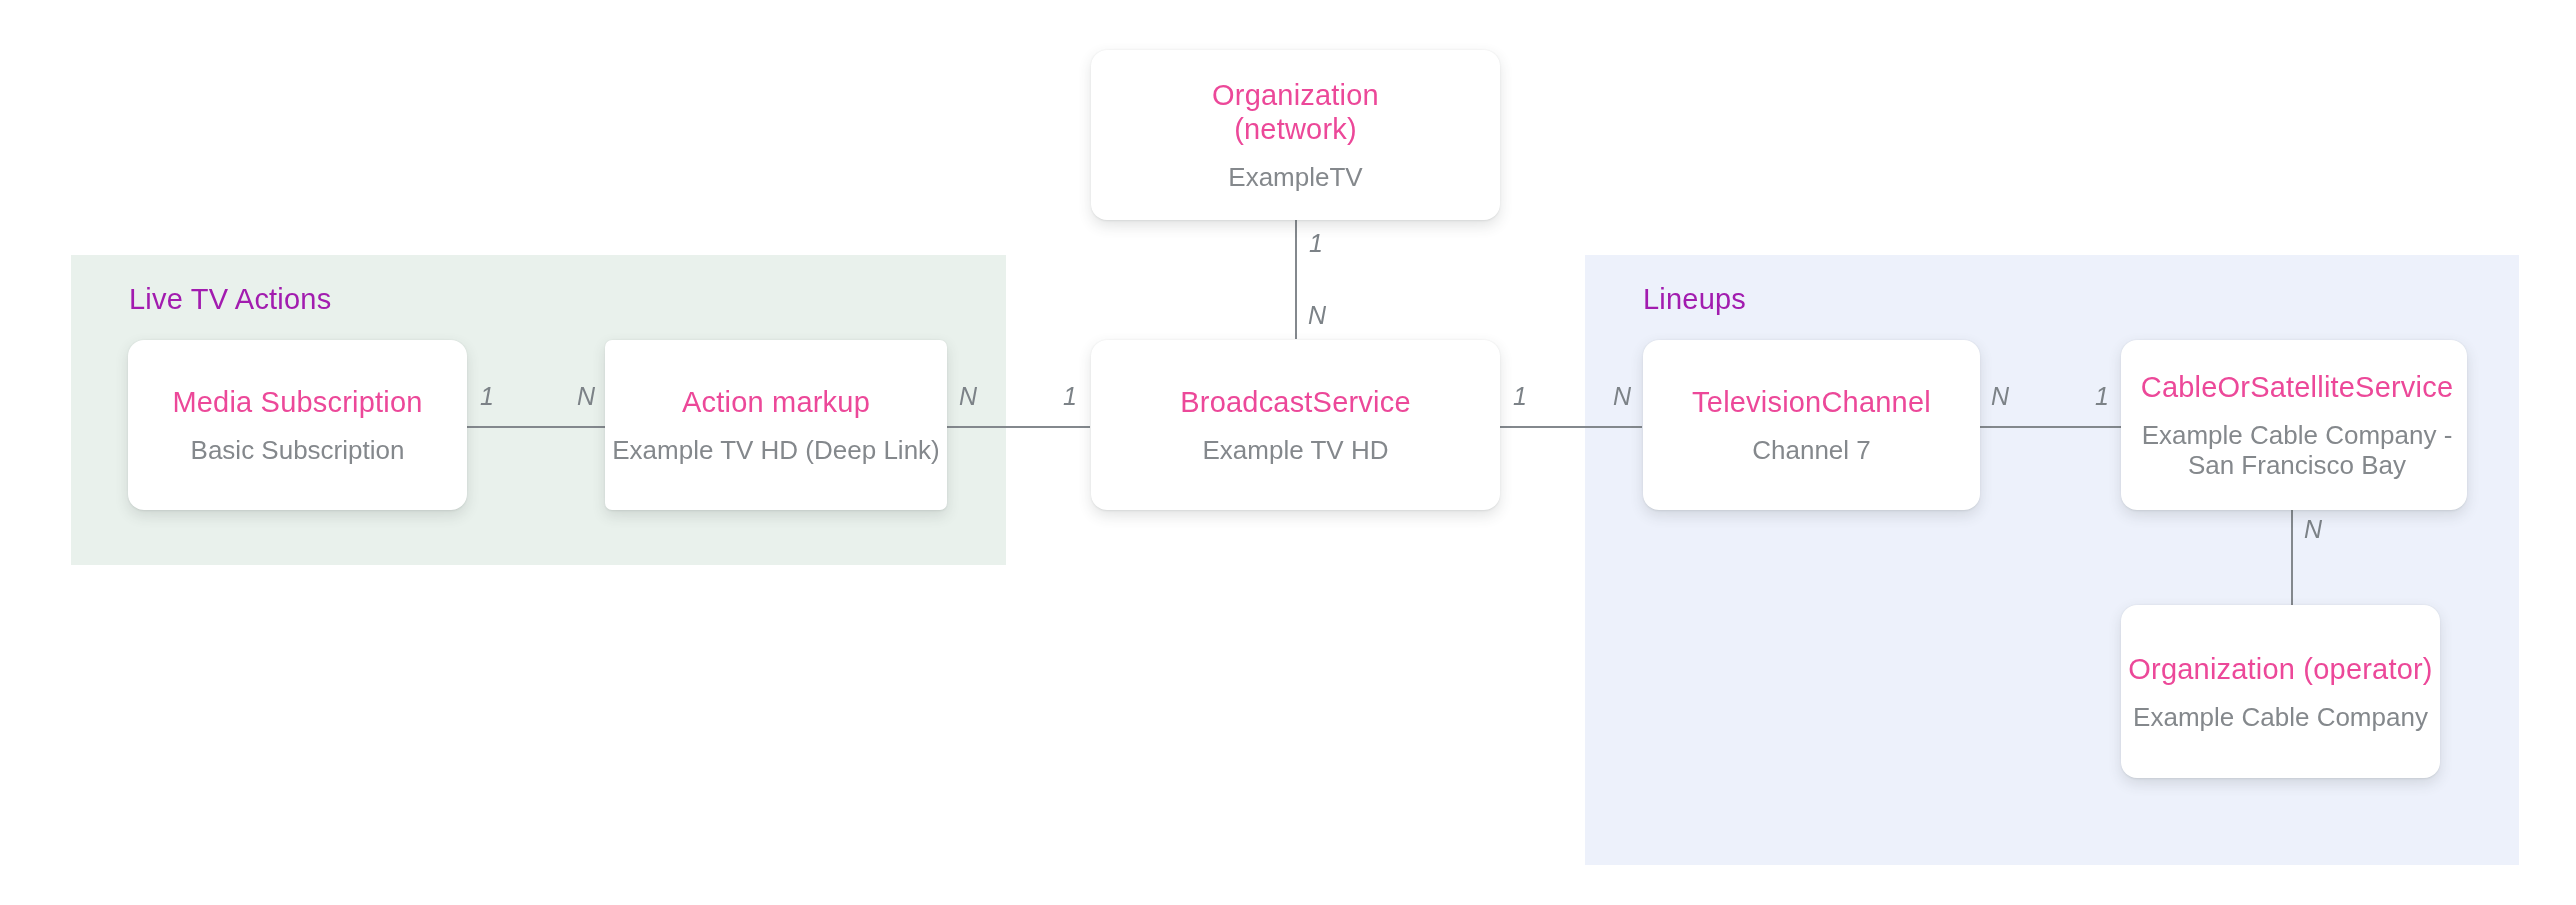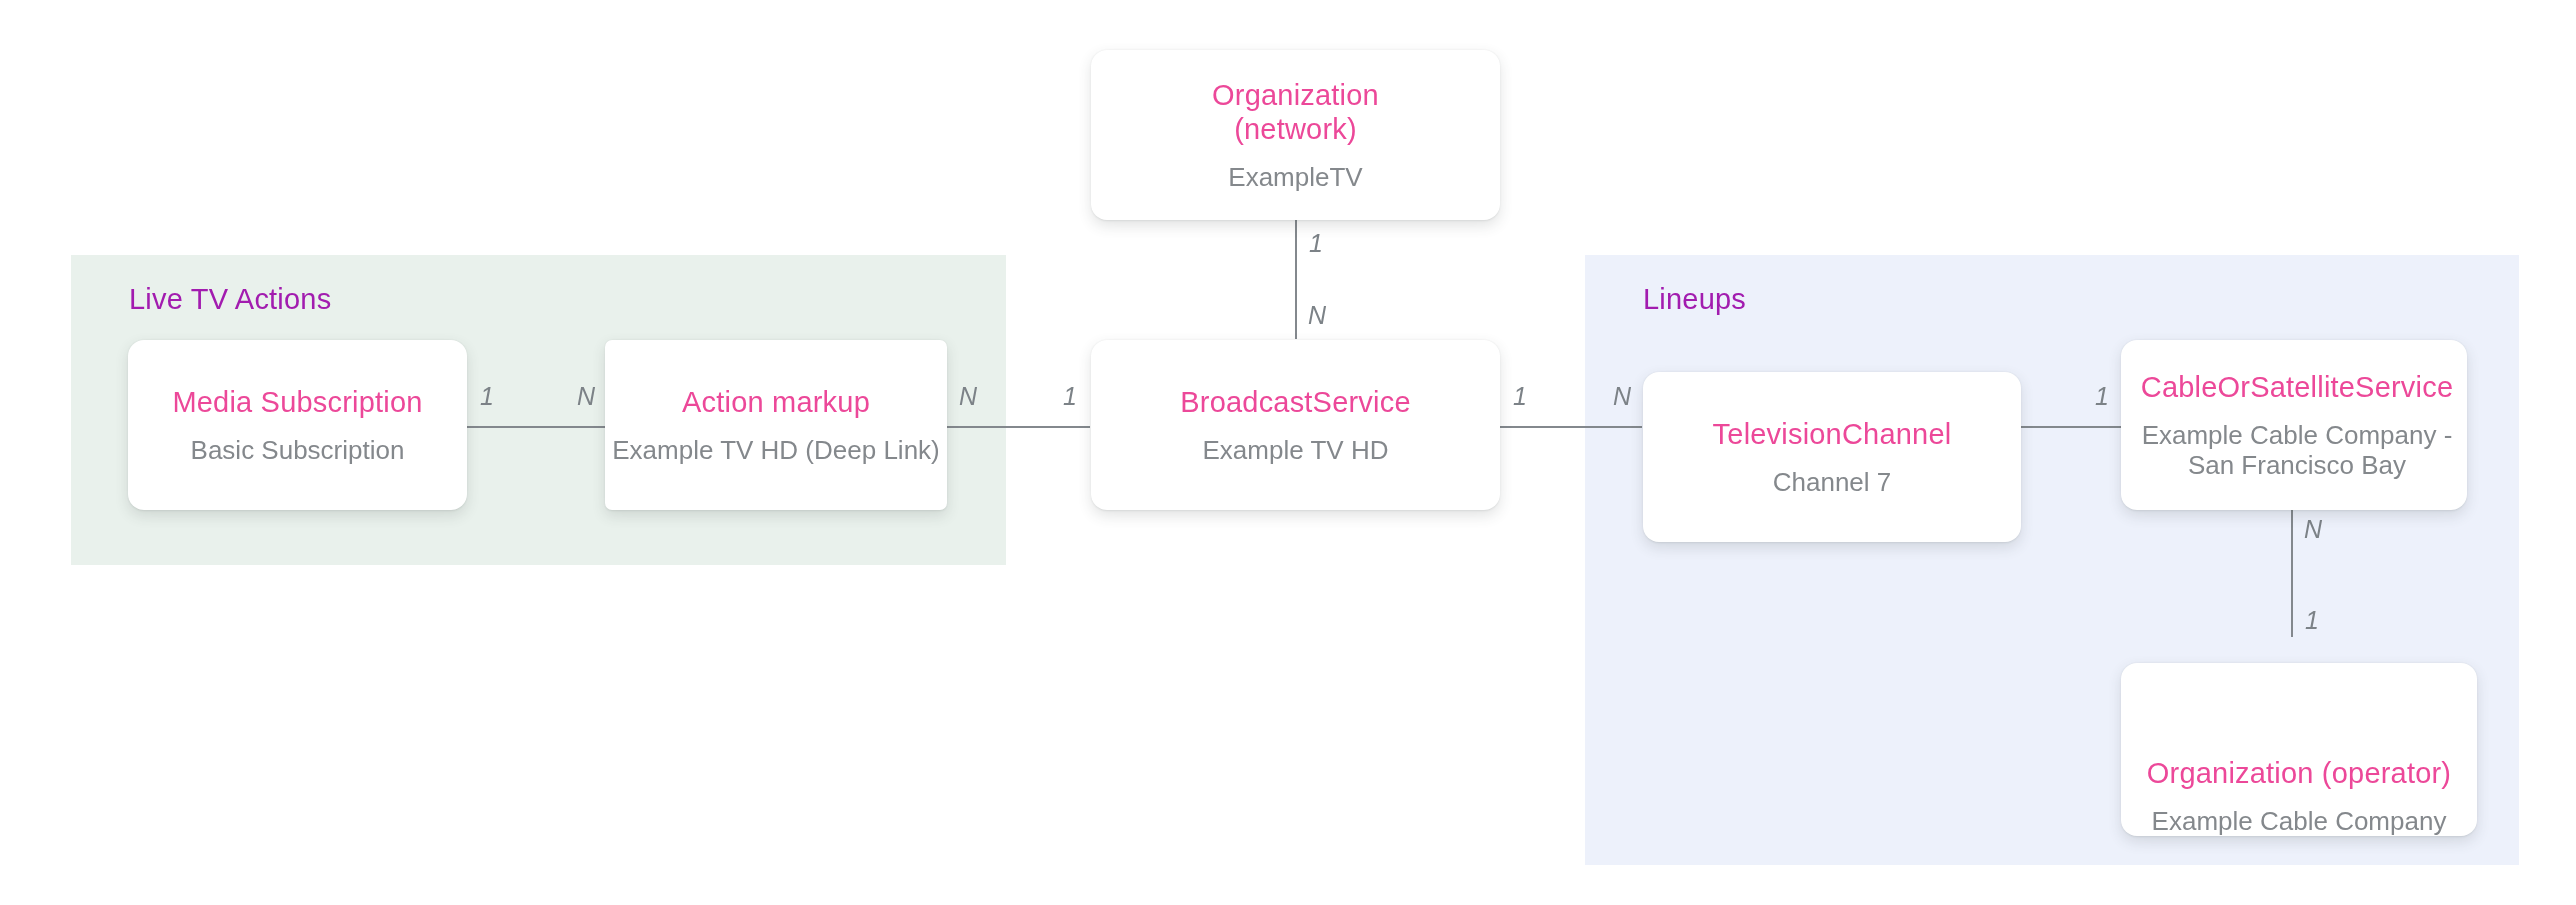--- a/index.html
+++ b/index.html
@@ -51,23 +51,23 @@
   .node-subtitle {
     font-size: 26px;
     line-height: 30px;
     color: #84888C;
     white-space: pre-line;
   }
   .node-org-network      { left: 1091px; top:  50px; width: 409px; height: 170px; }
   .node-media-sub        { left:  128px; top: 340px; width: 339px; height: 170px; }
   .node-action-markup    { left:  605px; top: 340px; width: 342px; height: 170px; border-radius: 7px; }
   .node-broadcast        { left: 1091px; top: 340px; width: 409px; height: 170px; align-items: center; }
-  .node-tv-channel       { left: 1643px; top: 340px; width: 378px; height: 170px; margin-top: 32px; }
+  .node-tv-channel       { left: 1643px; top: 340px; width: 337px; height: 170px; }
   .node-cable-satellite  { left: 2121px; top: 340px; width: 340px; height: 170px; padding-left: 6px; }
-  .node-org-operator     { left: 2121px; top: 663px; width: 356px; height: 173px; justify-content: flex-end; }
+  .node-org-operator     { left: 2121px; top: 605px; width: 319px; height: 173px; }
   
   .hline { position: absolute; height: 1.8px; background: #83888D; }
   .vline { position: absolute; width: 1.8px;  background: #83888D; }
   .line-v1 { left: 1295px; top: 219px; height: 120px; }
   .line-h1 { left:  467px; top: 426px; width: 138px; }
   .line-h2 { left: 947px; top: 426px; width: 143px; }
   .line-h3 { left: 1499px; top: 426px; width: 143px; }
   .line-h4 { left: 1980px; top: 426px; width: 142px; }
   .line-v2 { left: 2291px; top: 510px; height: 127px; }
   

